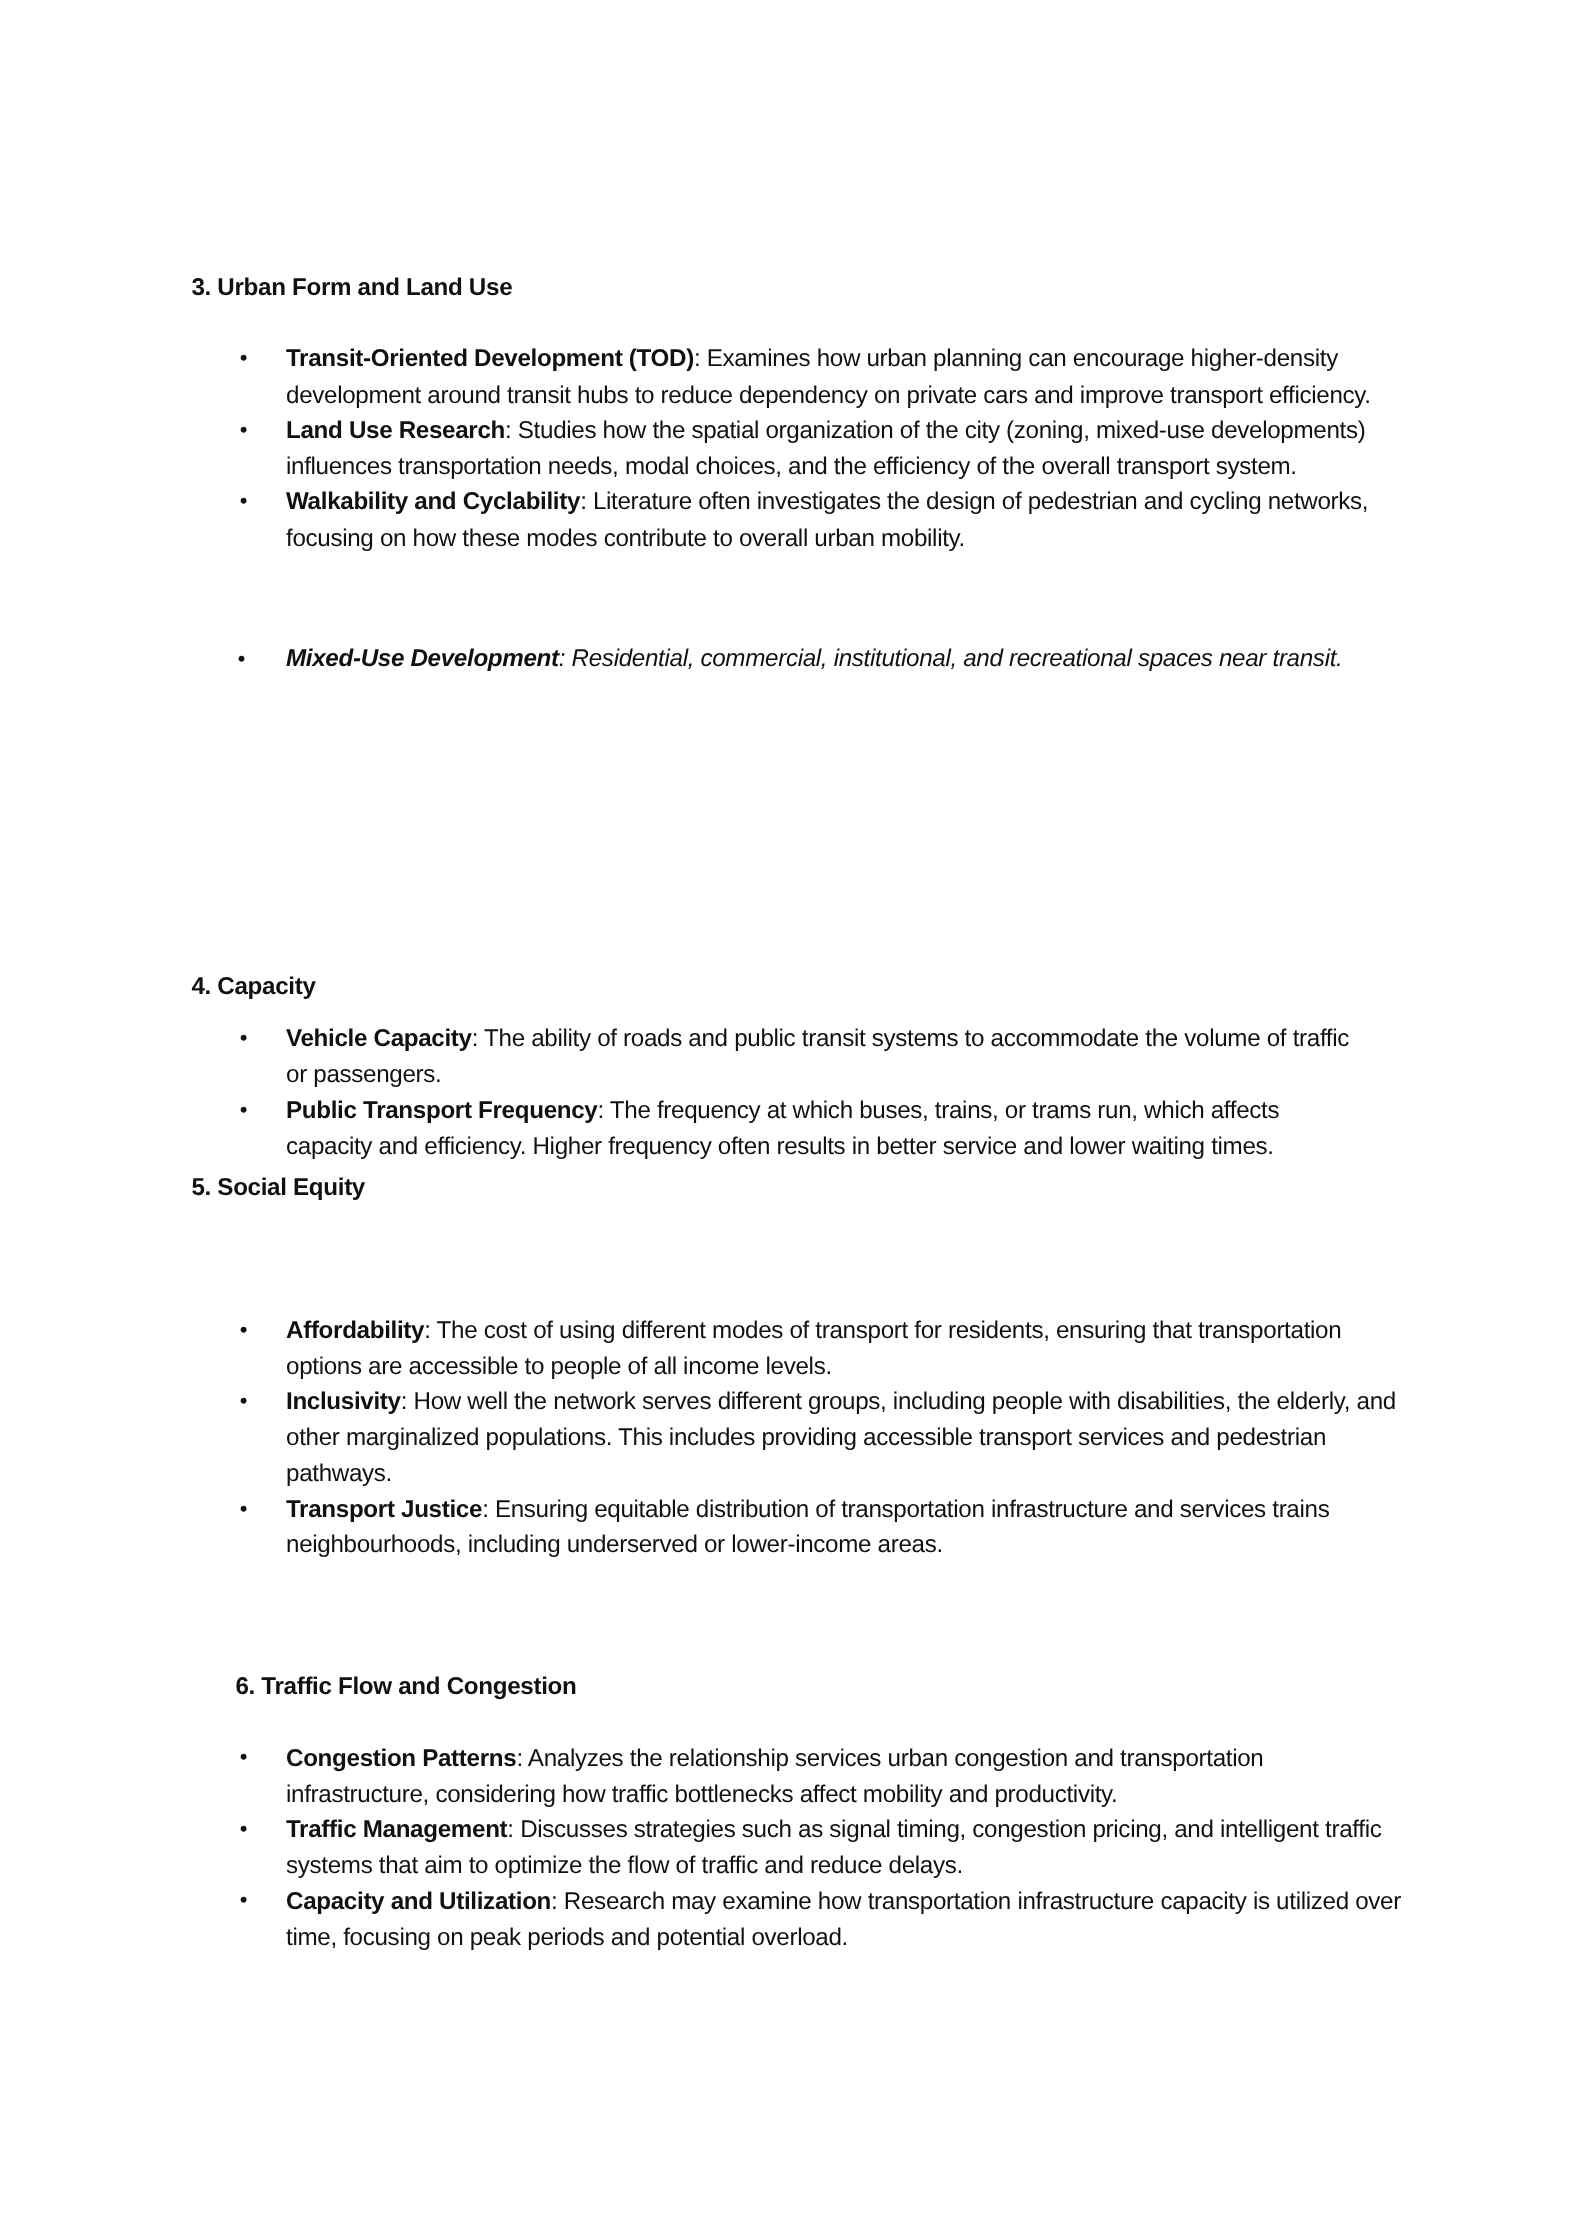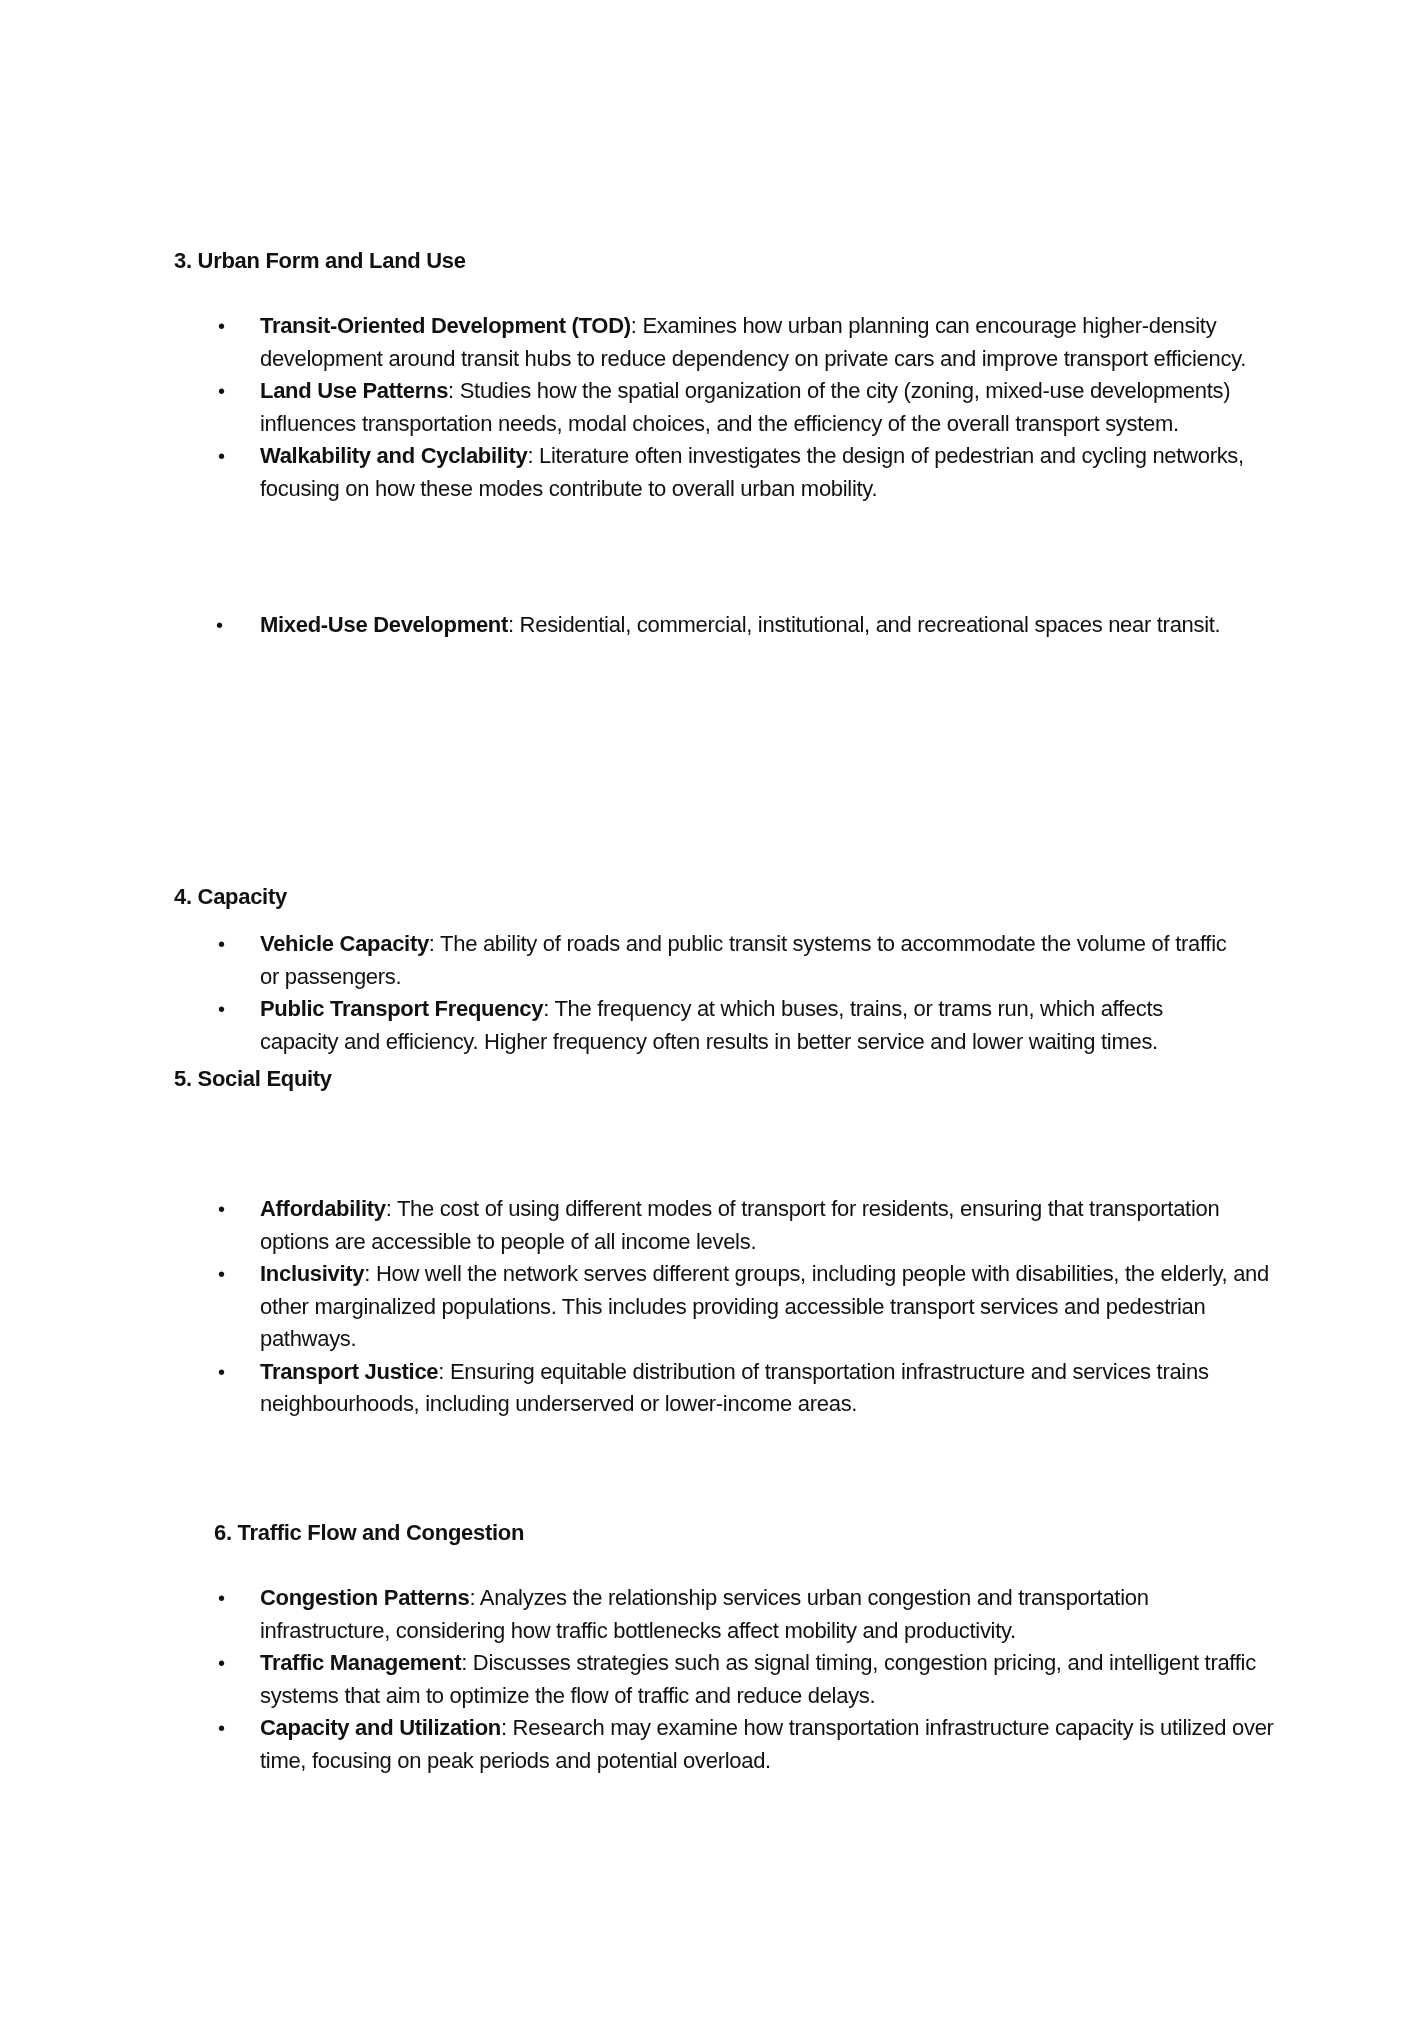--- a/index.html
+++ b/index.html
@@ -19,25 +19,25 @@
   .loose2 .dot { display: inline-block; width: 30px; font-size: 20px; }
 </style>
 </head>
 <body>
 
 <div class="page">
 
   <div class="h" style="top:248px;">3. Urban Form and Land Use</div>
   <ul class="blist" style="top:310px; width:1100px;">
     <li><span class="dot">•</span><span class="b">Transit-Oriented Development (TOD)</span><span>: Examines how urban planning can encourage higher-density development around transit hubs to reduce dependency on private cars and improve transport efficiency.</span></li>
-    <li><span class="dot">•</span><span class="b">Land Use Patterns</span><span>: Studies how the spatial organization of the city (zoning, mixed-use developments) influences transportation needs, modal choices, and the efficiency of the overall transport system.</span></li>
+    <li><span class="dot">•</span><span class="b">Land Use Research</span><span>: Studies how the spatial organization of the city (zoning, mixed-use developments) influences transportation needs, modal choices, and the efficiency of the overall transport system.</span></li>
     <li><span class="dot">•</span><span class="b">Walkability and Cyclability</span><span>: Literature often investigates the design of pedestrian and cycling networks, focusing on how these modes contribute to overall urban mobility.</span></li>
   </ul>
 
-  <div class="loose" style="top:609px; width:1050px;">
+  <div class="loose" style="top:582px; width:1050px;font-style:italic;">
     <span class="dot">•</span><span class="b">Mixed-Use Development</span><span>: Residential, commercial, institutional, and recreational spaces near transit.</span>
   </div>
 
   <div class="h" style="top:884px;">4. Capacity</div>
   <ul class="blist" style="top:928px; width:1060px;">
     <li><span class="dot">•</span><span class="b">Vehicle Capacity</span><span>: The ability of roads and public transit systems to accommodate the volume of traffic or passengers.</span></li>
     <li><span class="dot">•</span><span class="b">Public Transport Frequency</span><span>: The frequency at which buses, trains, or trams run, which affects capacity and efficiency. Higher frequency often results in better service and lower waiting times.</span></li>
   </ul>
 
   <div class="h" style="top:1066px;">5. Social Equity</div>

